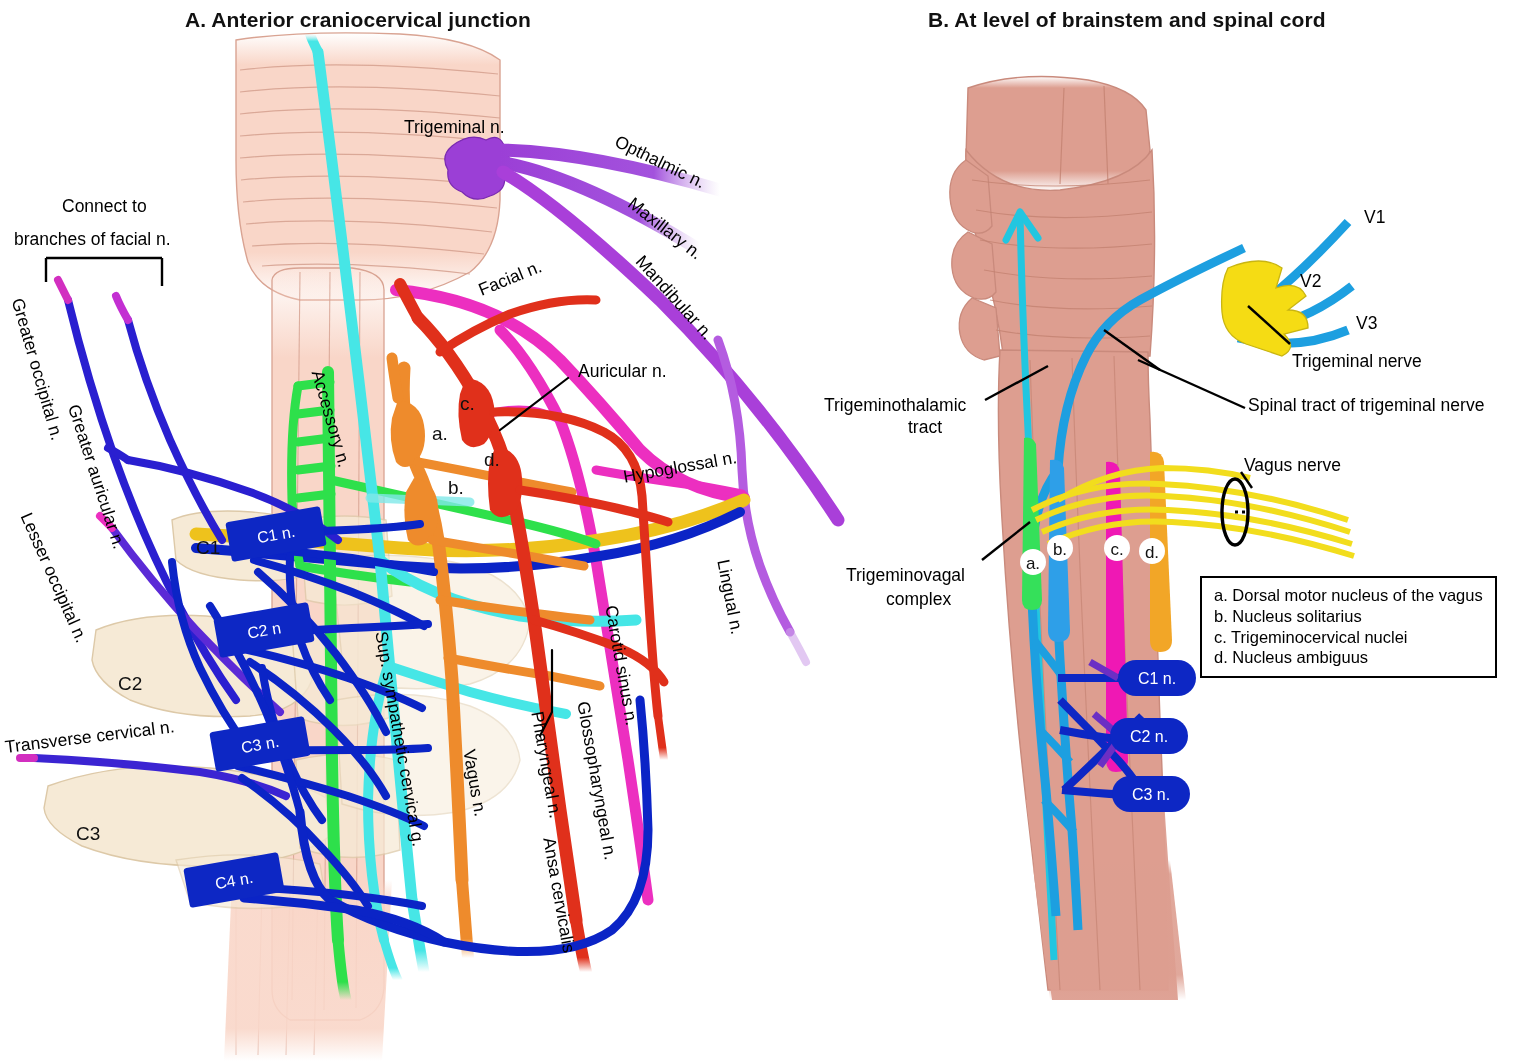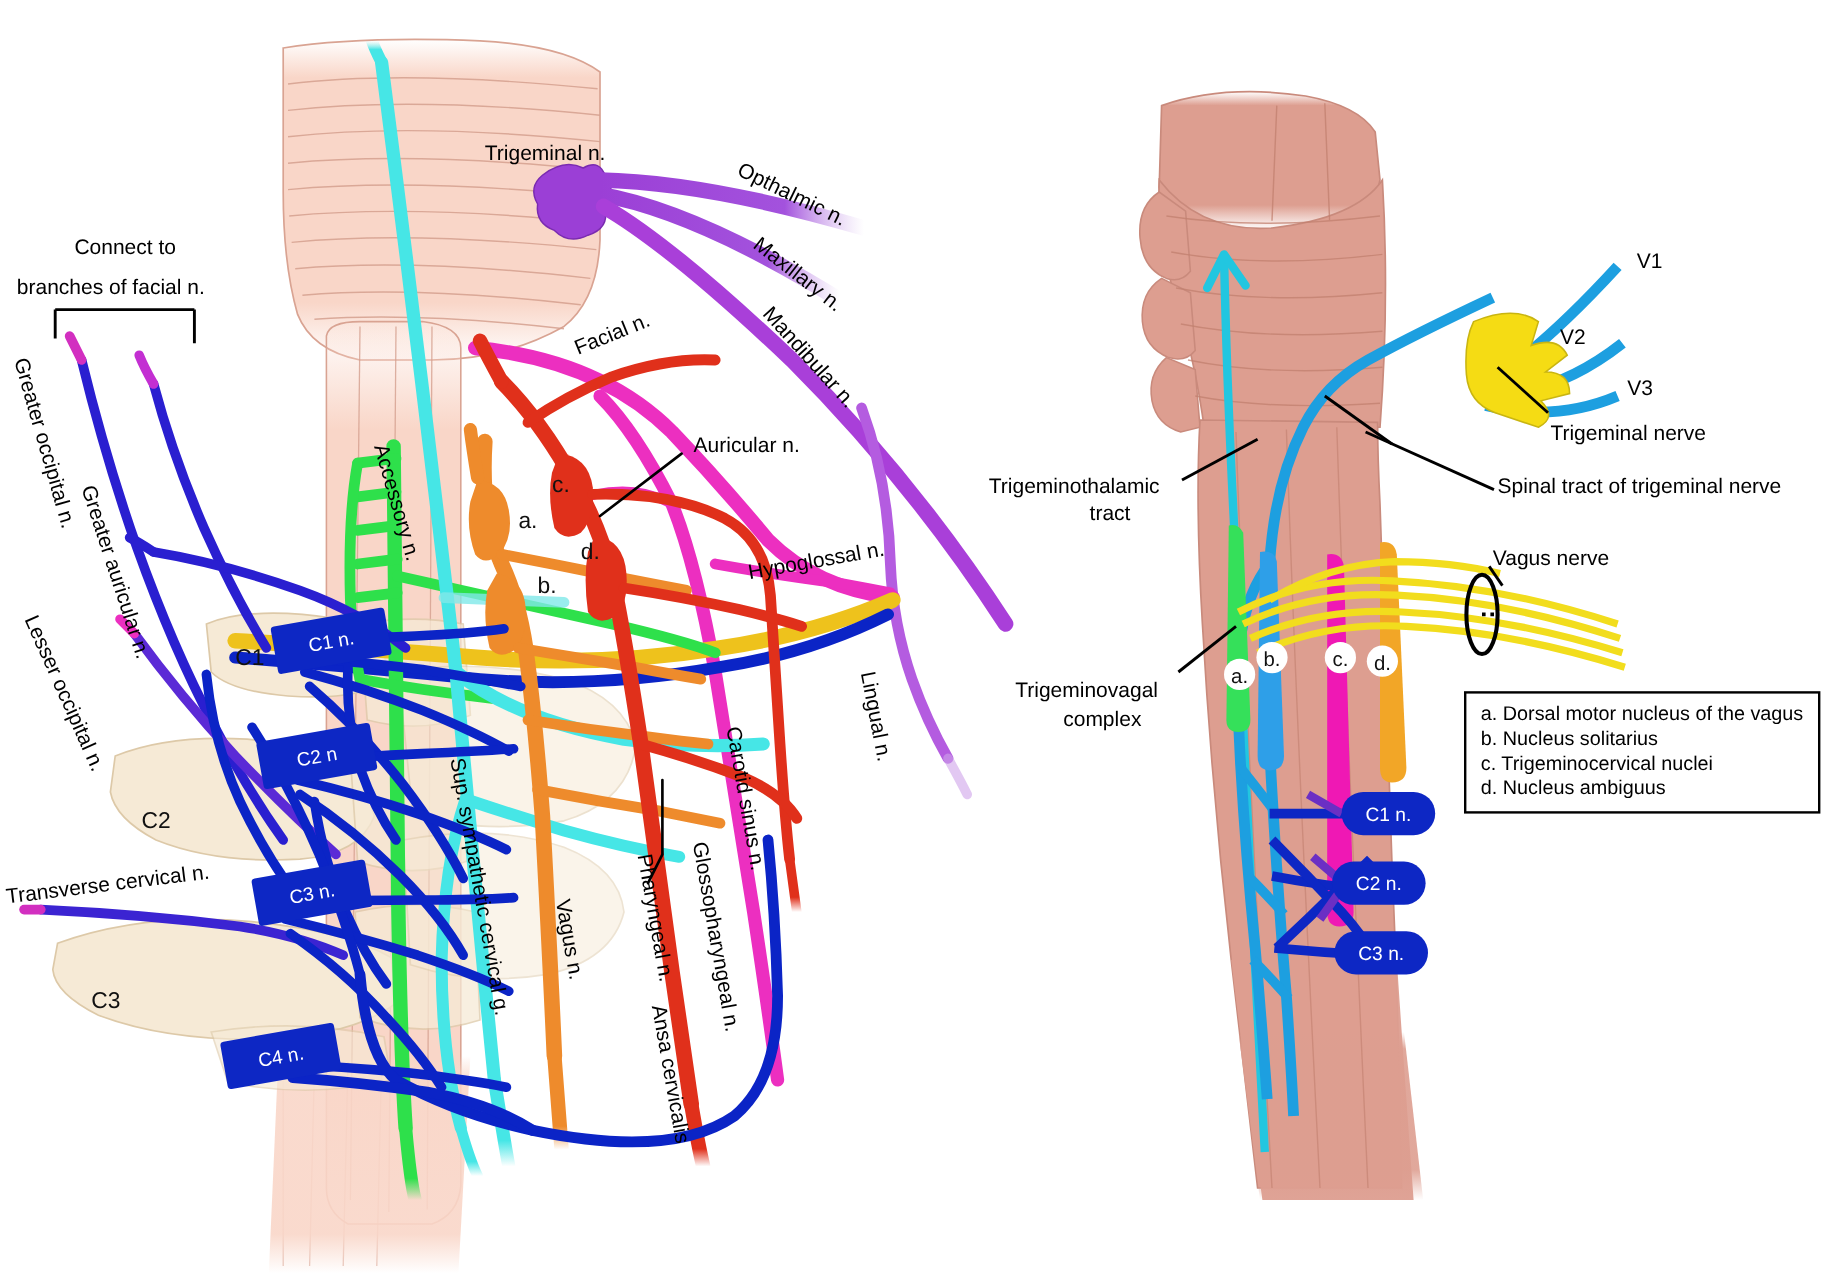--- a/index.html
+++ b/index.html
@@ -3,31 +3,33 @@
 <meta charset="utf-8">
 <style>
   html,body{margin:0;padding:0;background:#fff;}
   body{width:1535px;height:1061px;font-family:"Liberation Sans",sans-serif;overflow:hidden;}
   #stage{position:relative;width:1535px;height:1061px;background:#fff;}
   .panel-title{position:absolute;font-weight:bold;font-size:21px;color:#111;letter-spacing:0.1px;white-space:nowrap;}
   #titleA{left:185px;top:8px;}
   #titleB{left:928px;top:8px;}
   svg{position:absolute;left:0;top:0;}
   .lbl{position:absolute;font-size:17.5px;color:#000;white-space:nowrap;line-height:1.12;}
-  .legend{position:absolute;border:2px solid #000;background:#fff;padding:7px 12px 8px 12px;font-size:16.5px;line-height:1.26;color:#000;margin-left:20px;}
+  .legend{position:absolute;border:2px solid #000;background:#fff;padding:7px 12px 8px 12px;font-size:16.5px;line-height:1.26;color:#000;}
   .legend div{white-space:nowrap;}
   .badge-txt{font-family:"Liberation Sans",sans-serif;font-size:16px;fill:#fff;font-weight:normal;}
   .abcd{font-family:"Liberation Sans",sans-serif;font-size:19px;fill:#111;}
   .abcd-w{font-family:"Liberation Sans",sans-serif;font-size:17px;fill:#111;}
 </style>
 </head>
 <body>
 
 <div id="stage">
 
+  <div class="panel-title" id="titleA">A.  Anterior craniocervical junction</div>
+  <div class="panel-title" id="titleB">B. At level of brainstem and spinal cord</div>
 
   <svg width="1535" height="1061" viewBox="0 0 1535 1061">
     <defs>
       <linearGradient id="fadePurple" x1="0" y1="0" x2="1" y2="0">
         <stop offset="0%" stop-color="#9b3fd6" stop-opacity="1"></stop>
         <stop offset="70%" stop-color="#a352dd" stop-opacity="1"></stop>
         <stop offset="100%" stop-color="#c9a3e8" stop-opacity="0"></stop>
       </linearGradient>
       <linearGradient id="fadeOrangeV" x1="0" y1="0" x2="0" y2="1">
         <stop offset="0%" stop-color="#ee8b2c" stop-opacity="1"></stop>

